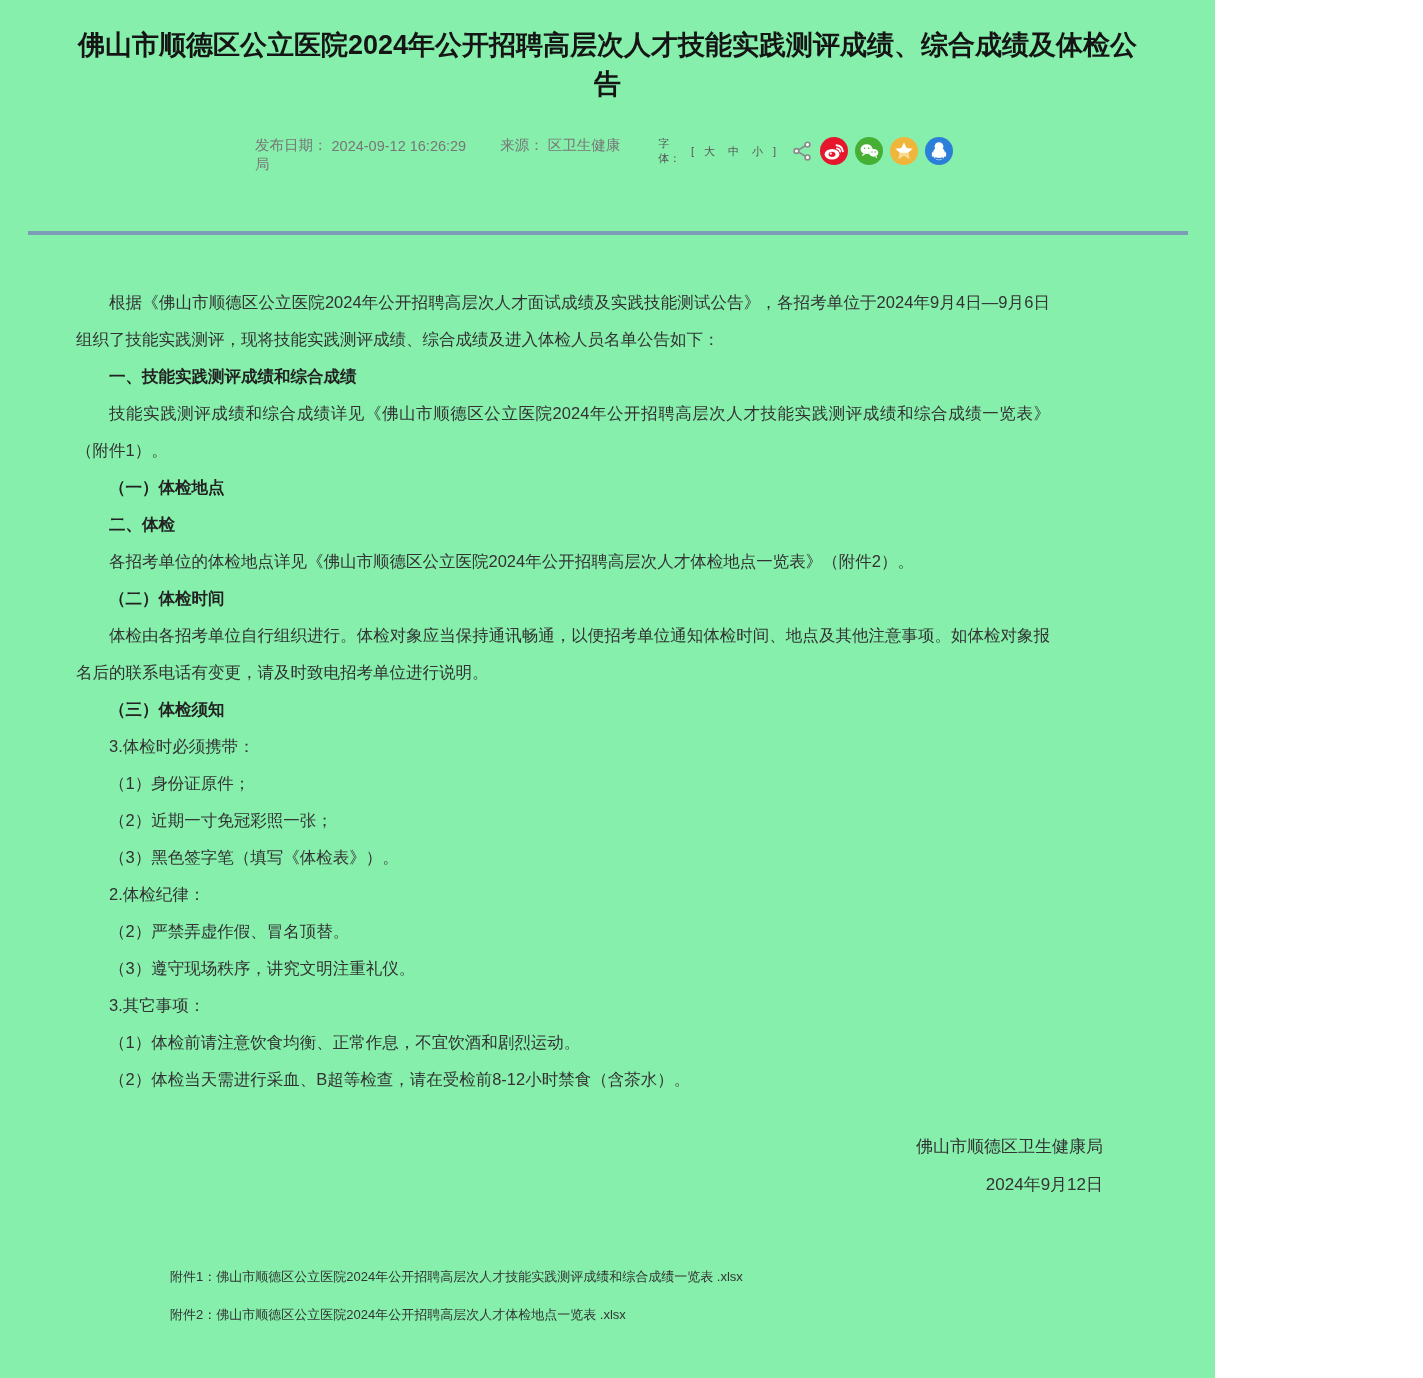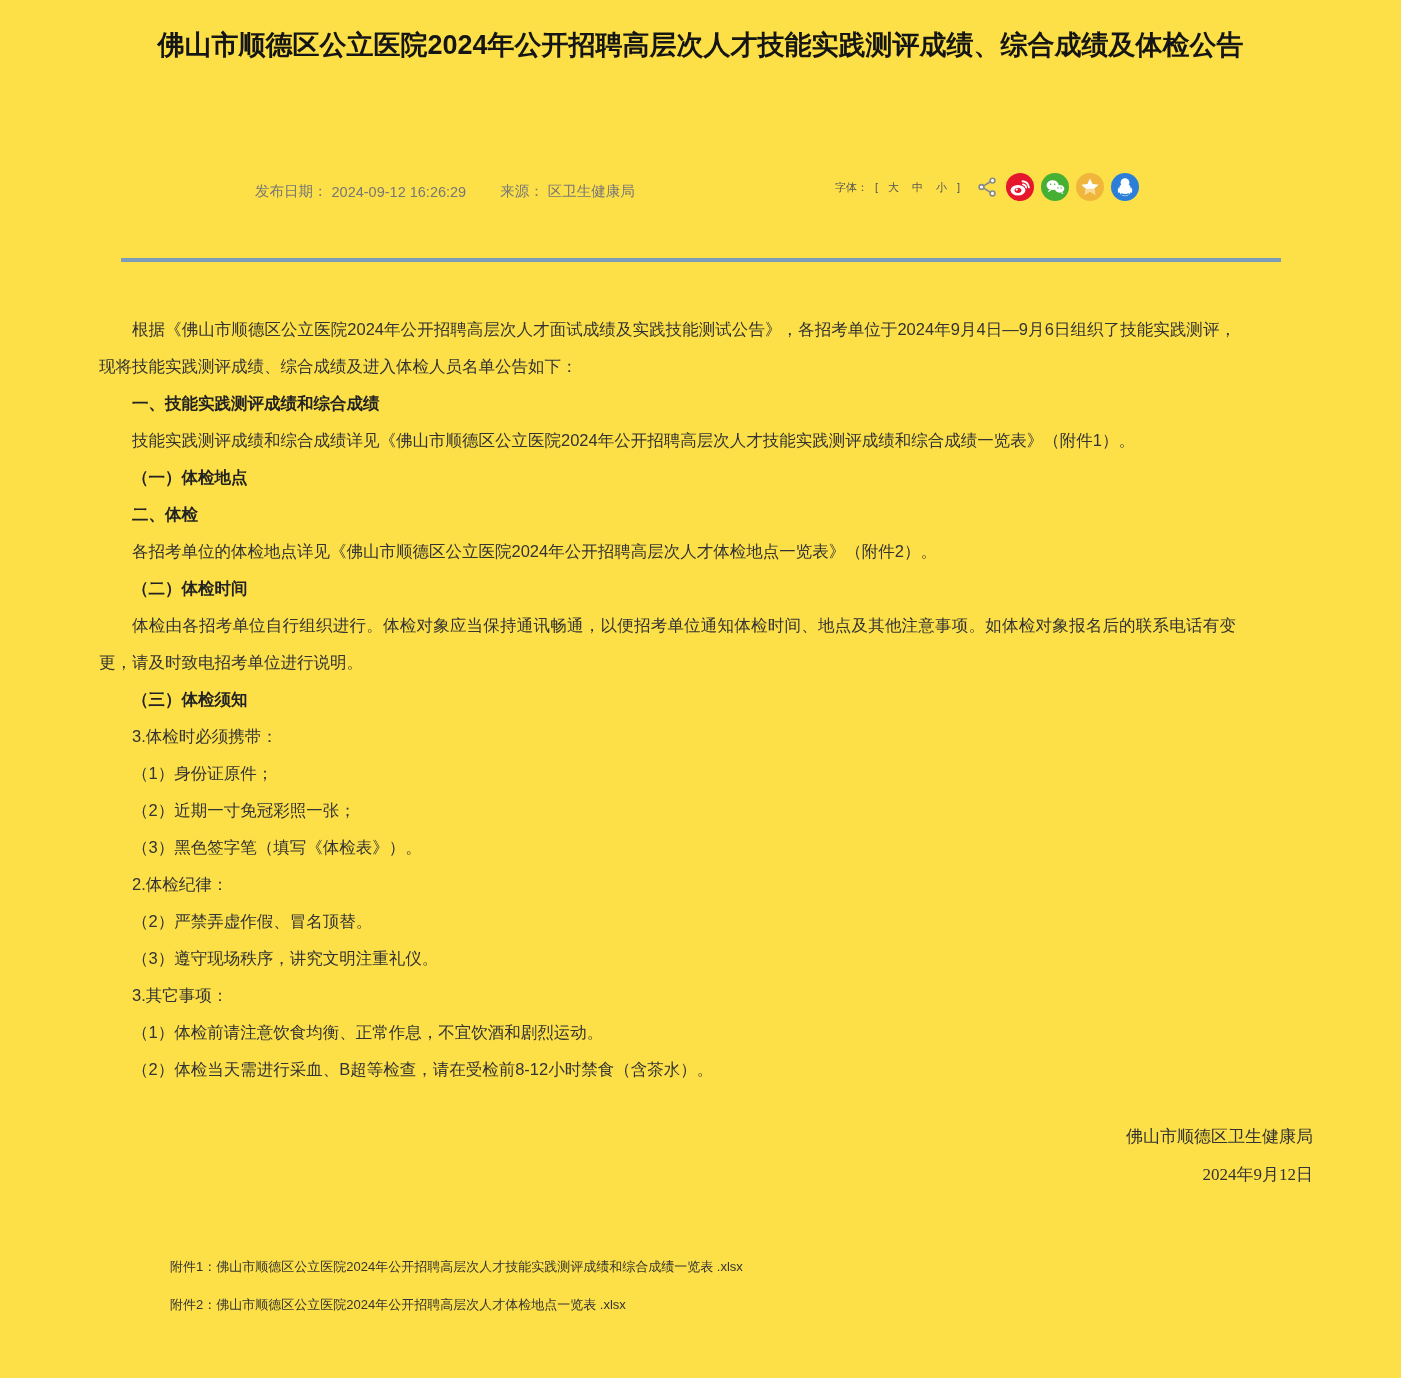--- a/index.html
+++ b/index.html
@@ -5,38 +5,38 @@
   html, body {
     margin: 0;
     padding: 0;
     background: #ffffff;
     width: 1423px;
     height: 1378px;
     overflow: hidden;
     font-family: "Liberation Sans", "DejaVu Sans", sans-serif;
     color: #333333;
   }
-  .page { position: relative; width: 1401px; height: 1378px; background: #fde047; }
+  .page { position: relative; width: 1215px; height: 1378px; background: #86efac; }
 
   .title {
     margin: 0;
     padding: 26px 70px 0 70px;
     text-align: center;
     font-size: 27px;
     line-height: 1.45;
     font-weight: bold;
     color: #151515;
   }
 
   .meta-row {
-    margin-top: 108px;
+    margin-top: 32px;
     padding: 0 262px 0 255px;
     display: flex;
     justify-content: space-between;
-    align-items: flex-end;
+    align-items: flex-start;
     font-size: 14.5px;
     color: #777777;
     gap: 35px;
   }
   .meta-left span { vertical-align: middle; }
   .meta-sep { display: inline-block; width: 26px; }
   .meta-right {
     display: flex;
     align-items: center;
     gap: 7px;
@@ -65,36 +65,35 @@
   .icon-circle svg { width: 28px; height: 28px; }
 
   .divider {
     margin: 57px auto 0 auto;
     width: 1160px;
     height: 4px;
     background: #7d9cb8;
   }
 
   .article {
-    margin: 49px 165px 0 99px;
+    margin: 49px 165px 0 76px;
     font-size: 16.5px;
     line-height: 37px;
     color: #333333;
     text-align: justify;
   }
   .article p { margin: 0; padding: 0; text-indent: 2em; }
   .article p.bold { font-weight: bold; color: #222222; }
 
   .signature {
-    margin: 30px 88px 0 0;
+    margin: 30px 112px 0 0;
     text-align: right;
     font-size: 17px;
     line-height: 38px;
     color: #333333;
-    font-family: Liberation Serif, serif;
   }
 
   .attachments {
     margin: 54px 165px 0 170px;
   }
   .att-heading {
     font-size: 17px;
     line-height: 38px;
     font-weight: bold;
     color: #3a6ea5;

